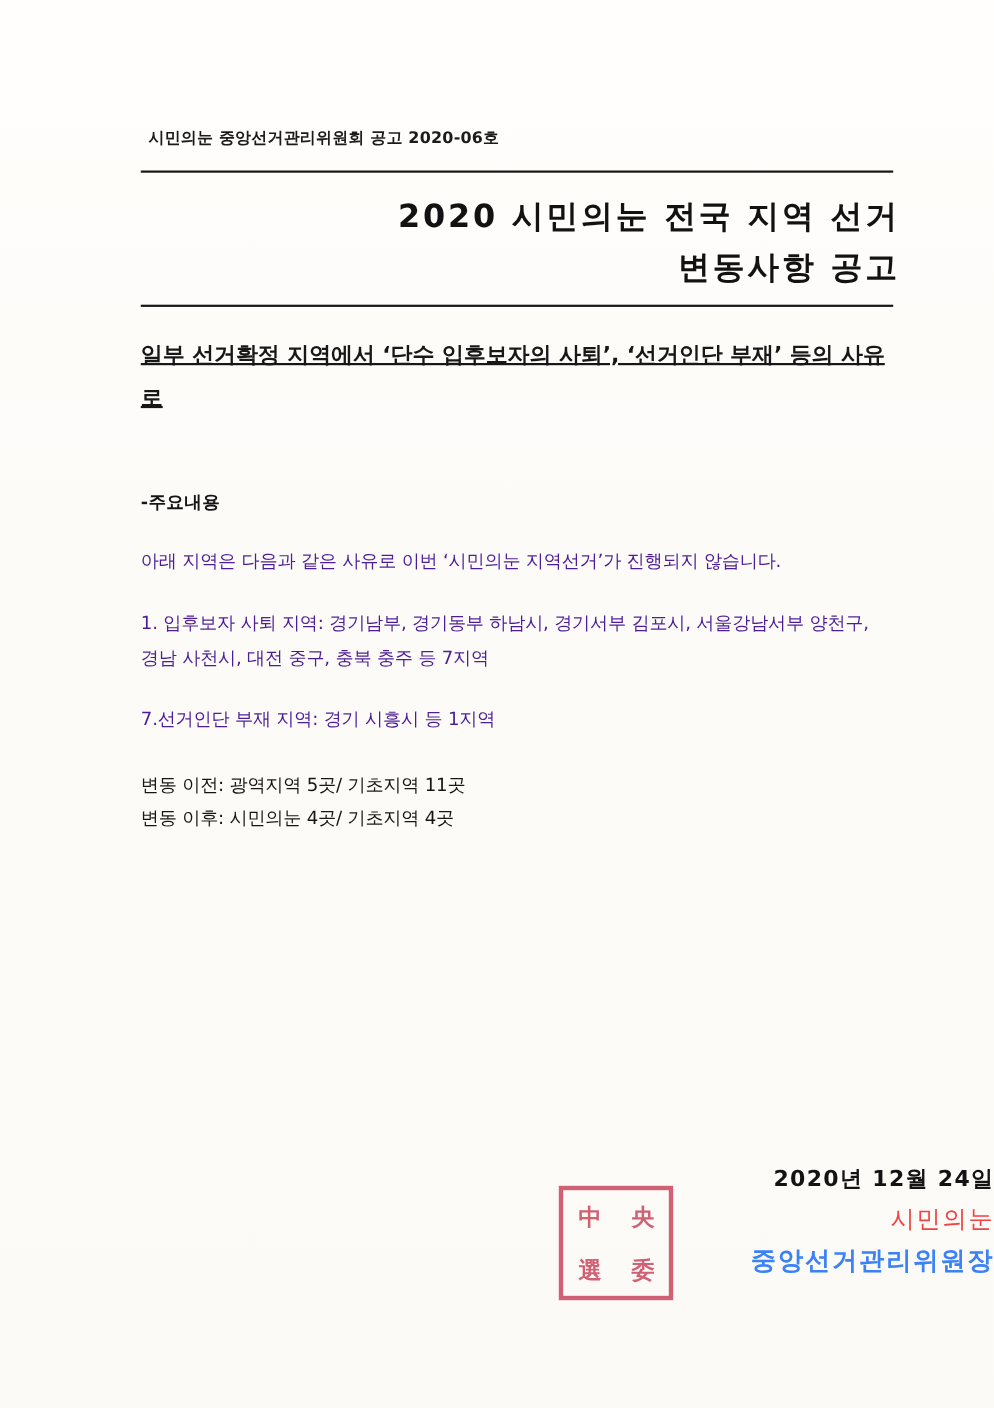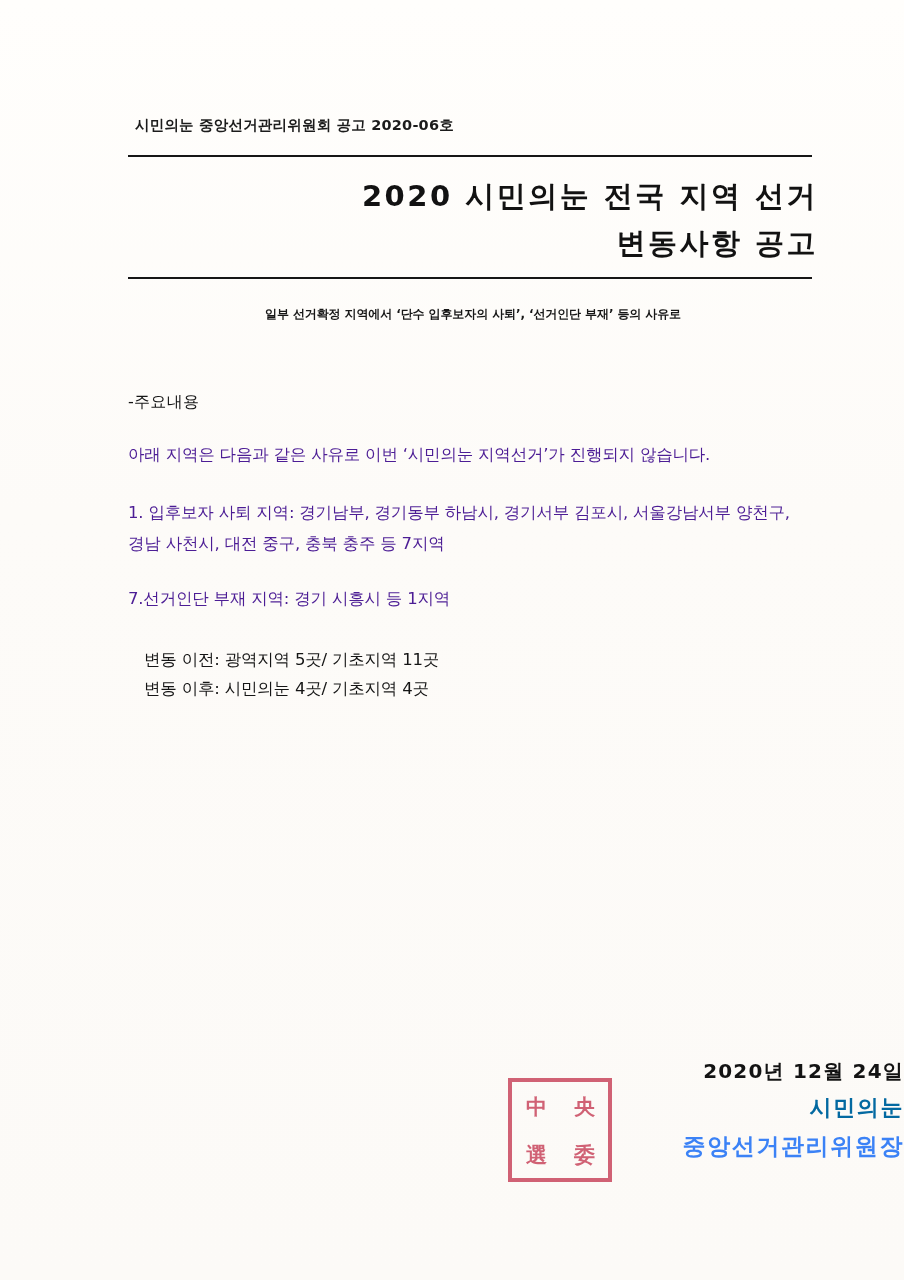--- a/index.html
+++ b/index.html
@@ -59,33 +59,33 @@
   }
   .title-line {
     font-size: 29px;
     font-weight: 700;
     letter-spacing: 2.5px;
     line-height: 1.62;
     color: #121212;
   }
 
   .lead {
-    text-align: center;
     margin-top: 24px;
-    font-size: 12px;
+    font-size: 20px;
     font-weight: 700;
     line-height: 1.95;
     letter-spacing: -0.1px;
     color: #171717;
+    text-decoration: underline;
   }
 
   .section-head {
     margin-top: 66px;
     font-size: 16px;
-    font-weight: 400;
+    font-weight: 700;
     letter-spacing: 0.3px;
     color: #151515;
   }
 
   .body-text {
     margin-top: 26px;
     font-size: 16.5px;
     line-height: 1.9;
     letter-spacing: -0.2px;
     color: #4c1d95;
@@ -93,42 +93,41 @@
   }
   .body-text.tight {
     margin-top: 24px;
   }
   .pair {
     margin-top: 30px;
     font-size: 16.5px;
     line-height: 1.78;
     letter-spacing: -0.2px;
     color: #151515;
-    margin-left: 16px;
   }
 
   .signature {
     position: absolute;
     left: 0;
     right: 0;
     top: 1058px;
     text-align: right;
   }
   .sig-date {
     font-size: 20px;
     font-weight: 700;
     letter-spacing: 1.2px;
     color: #131313;
   }
   .sig-org {
     margin-top: 8px;
     font-size: 22px;
-    font-weight: 700;
+    font-weight: 400;
     letter-spacing: 1.6px;
-    color: #0369a1;
+    color: #ef4444;
   }
   .sig-role {
     margin-top: 8px;
     font-size: 23px;
     font-weight: 700;
     letter-spacing: 1.6px;
     color: #3b82f6;
   }
 
   

